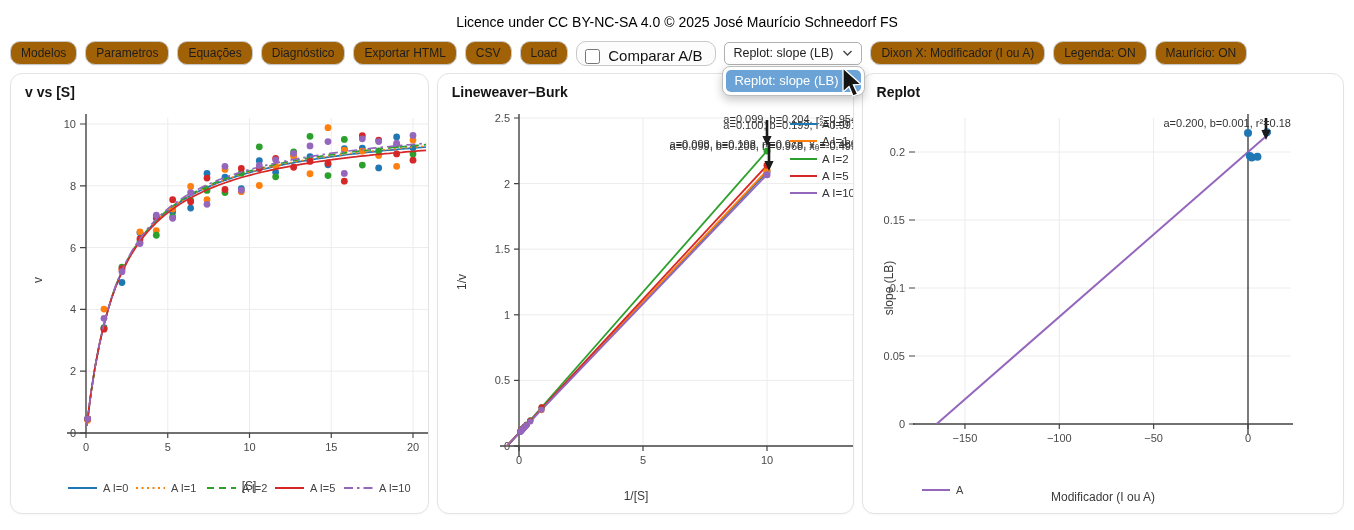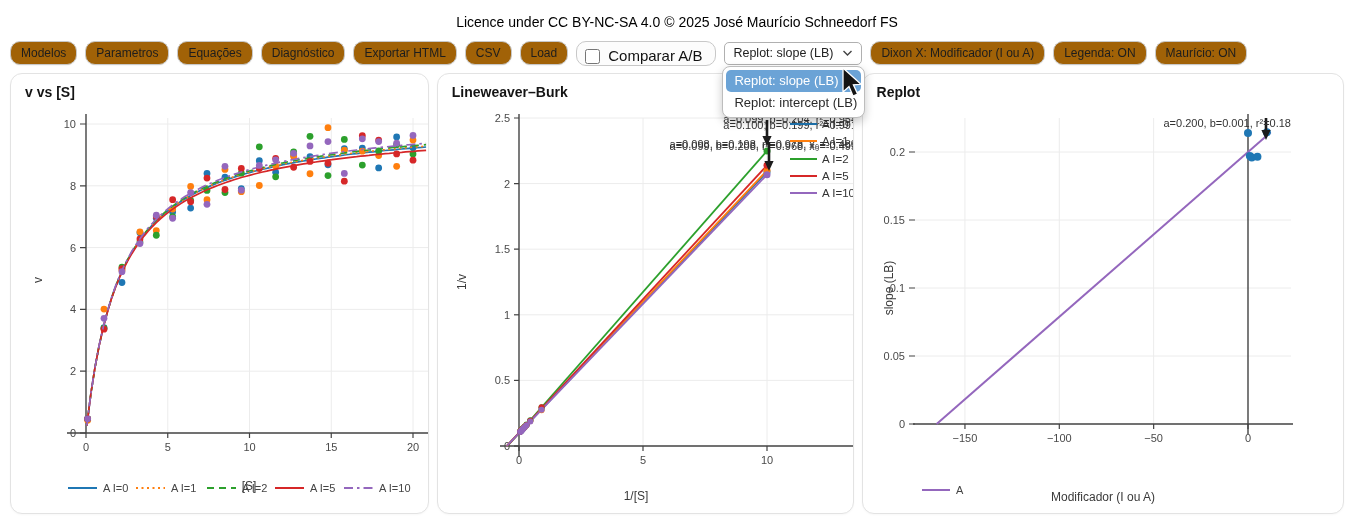--- a/index.html
+++ b/index.html
@@ -51,21 +51,20 @@
 
     <div class="selwrap">
       <div class="select">
         <span>Replot: slope (LB)</span>
         <svg width="11" height="8" viewBox="0 0 11 8">
           <polyline points="1.5,2 5.5,6 9.5,2" fill="none" stroke="#444" stroke-width="1.4"></polyline>
         </svg>
       </div>
       <div class="menu">
         <div class="menu-item sel">Replot: slope (LB)</div>
-        <div class="menu-item">Replot: intercept (LB)</div>
         <svg class="cursor" width="26" height="32" viewBox="0 0 26 32">
           <path d="M4,1 L4,25 L10,19.5 L14,29 L18.6,27 L14.4,17.8 L22,17.3 Z" fill="#141414" stroke="#fff" stroke-width="1.3"></path>
         </svg>
       </div>
     </div>
 
     <div class="tbtn">Dixon X: Modificador (I ou A)</div>
     <div class="tbtn">Legenda: ON</div>
     <div class="tbtn">Maurício: ON</div>
   </div>

